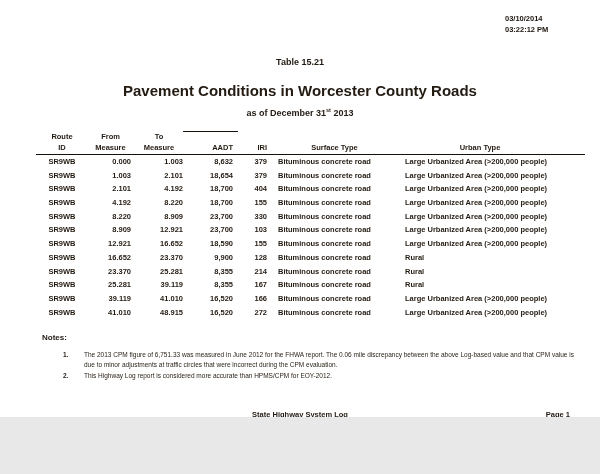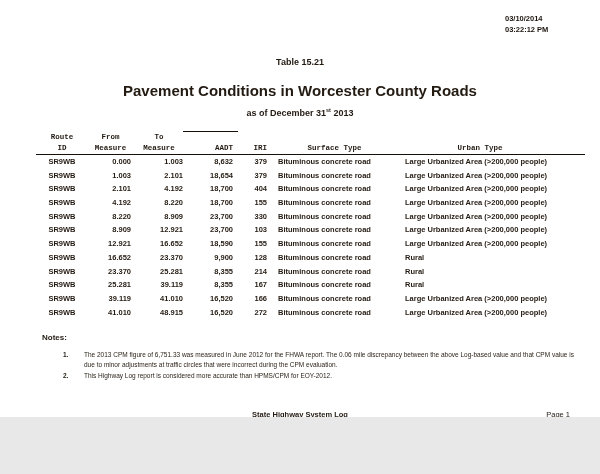--- a/index.html
+++ b/index.html
@@ -31,21 +31,21 @@
   }
   .grid-row {
     display:grid;
     grid-template-columns:52px 45px 52px 50px 34px 131px 185px;
   }
   .thead { border-bottom:1.2px solid #17100a; padding-bottom:1px; position:relative; }
   .aadt-topline {
     position:absolute; left:147px; top:-1px; width:55px; height:1px;
     background:#17100a;
   }
-  .th { font-weight:700; font-size:7.5px; line-height:10.5px;font-family:Liberation Mono, monospace; }
+  .th { font-weight:700; font-size:7.5px; line-height:10.5px; }
   .t-c { text-align:center; }
   .t-r { text-align:right; padding-right:2px; }
   .t-l { text-align:left; padding-left:9px; }
   .t-lu { text-align:left; padding-left:5px; }
   .th-urban { padding-right:25px; }
   .tr { height:13.7px; }
   .td {
     font-size:7.5px; font-weight:600; line-height:13.7px; color:#241b12;
     white-space:nowrap; overflow:hidden;
   }
@@ -59,21 +59,21 @@
   }
   .note-text {
     flex:1; font-size:6.5px; font-weight:500; line-height:9.5px; color:#261d13;
   }
   .footer-center {
     position:absolute; left:0; top:410px; width:100%; text-align:center;
     font-size:7.5px; font-weight:600;
   }
   .footer-page {
     position:absolute; right:30px; top:410px;
-    font-size:7.5px; font-weight:400;padding-left:16px;
+    font-size:7.5px; font-weight:700;padding-left:16px;
   }
 </style>
 </head>
 <body>
 
 <div class="doc">
 
   <div class="print-stamp">
     <div>03/10/2014</div>
     <div>03:22:12 PM</div>

